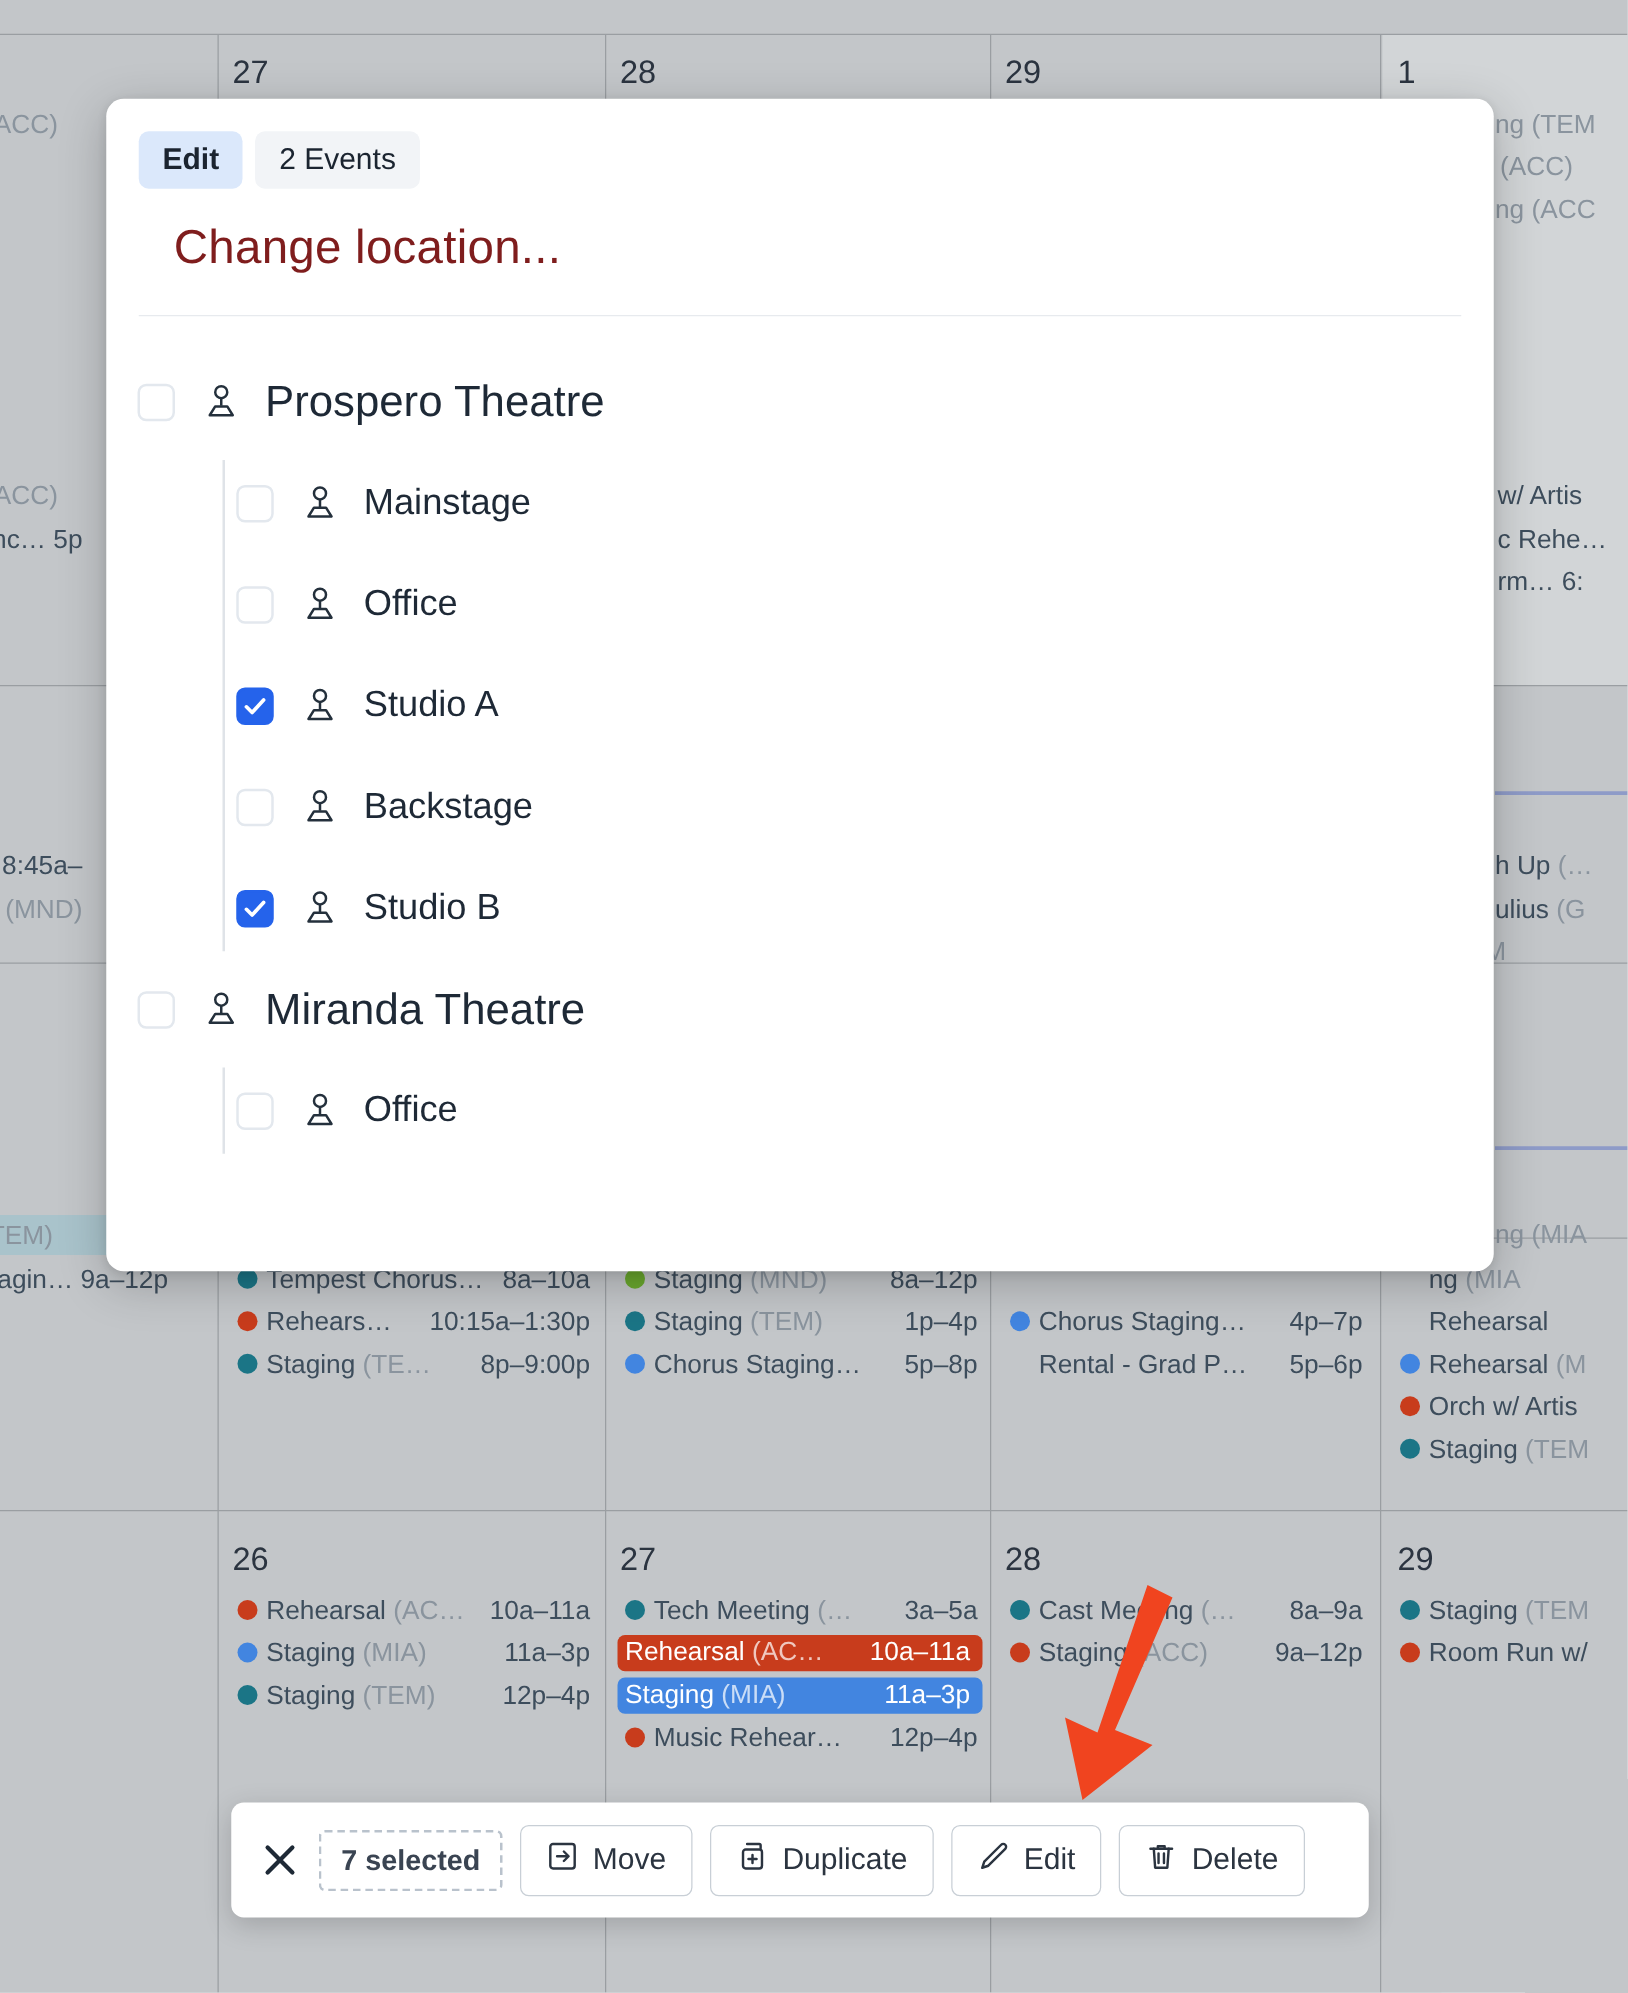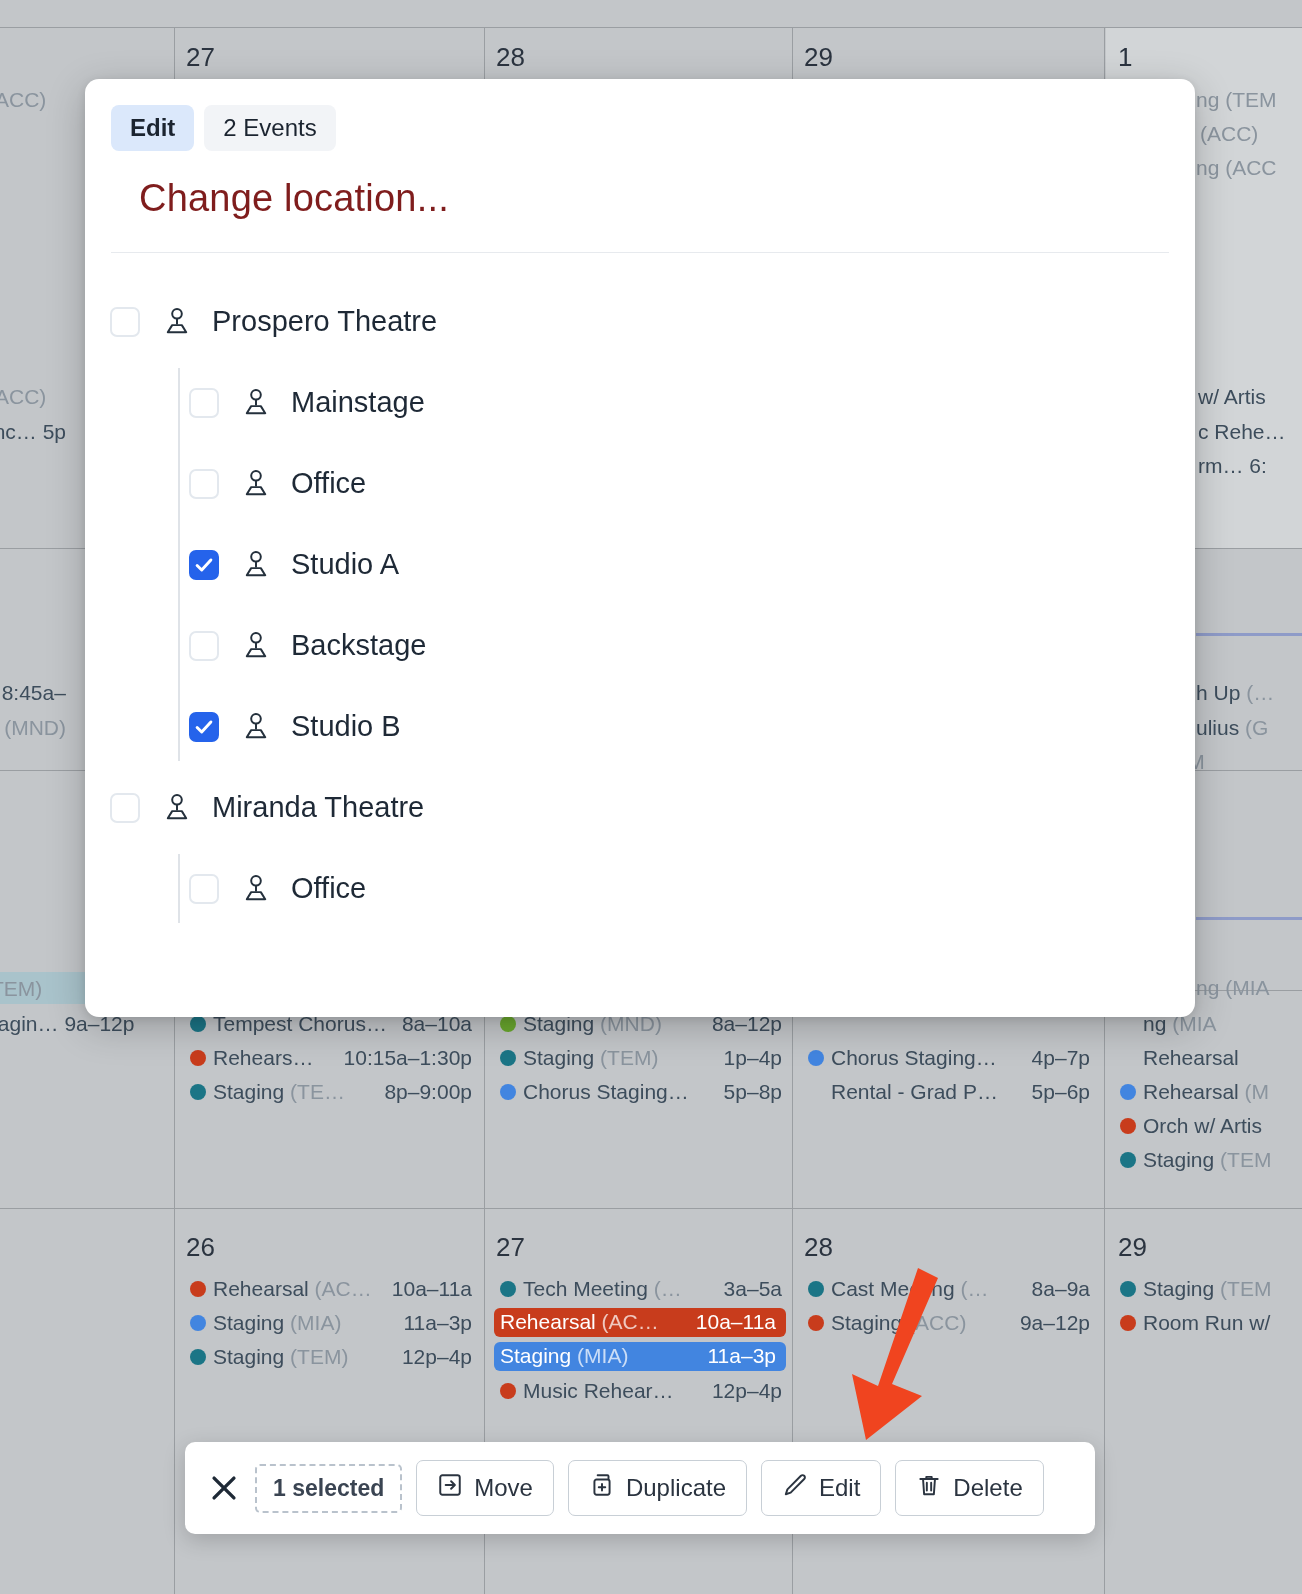--- a/index.html
+++ b/index.html
@@ -75,21 +75,21 @@
   .cb {
     width: 30px; height: 30px; border-radius: 7px;
     border: 2px solid #e3e8ee; background: #fff; flex: none;
     display:flex; align-items:center; justify-content:center; cursor:pointer;
   }
   .cb.checked { background:#2563eb; border-color:#2563eb; }
   .cb.checked svg { display:block; }
   .cb svg { display:none; }
 
   .picon { width: 34px; height: 34px; margin-left: 20px; flex: none; }
-  .rlabel { margin-left: 18px; font-size: 29px; color: #1e2936; }
+  .rlabel { margin-left: 18px; font-size: 35px; color: #1e2936; }
   .row.child .rlabel { font-size: 29px; }
 
   
   .actionbar {
     position: absolute; left: 185px; top: 1442px; width: 910px; height: 92px;
     background: #fff; border-radius: 10px;
     box-shadow: 0 6px 22px rgba(0,0,0,.18);
     display: flex; align-items: center; padding: 0 22px; gap: 14px;
   }
   .xbtn { width: 34px; height: 34px; cursor:pointer; flex:none; }
@@ -291,21 +291,21 @@
         </div>
       </div>
   </div>
 
   <div class="actionbar">
     <div class="xbtn">
       <svg width="34" height="34" viewBox="0 0 24 24" fill="none" stroke="#1e2936" stroke-width="2.4" stroke-linecap="round">
         <path d="M5 5 L19 19 M19 5 L5 19"></path>
       </svg>
     </div>
-    <div class="selbadge">1 selected</div>
+    <div class="selbadge">7 selected</div>
 
     <div class="abtn">
       <span>
         <svg width="26" height="26" viewBox="0 0 24 24" fill="none" stroke="#2b3440" stroke-width="1.8" stroke-linecap="round" stroke-linejoin="round">
           <rect x="3" y="3" width="18" height="18" rx="2"></rect>
           <path d="M8 12h8M13 8.5l3.5 3.5L13 15.5"></path>
         </svg>
       </span>
       <span>Move</span>
     </div>

